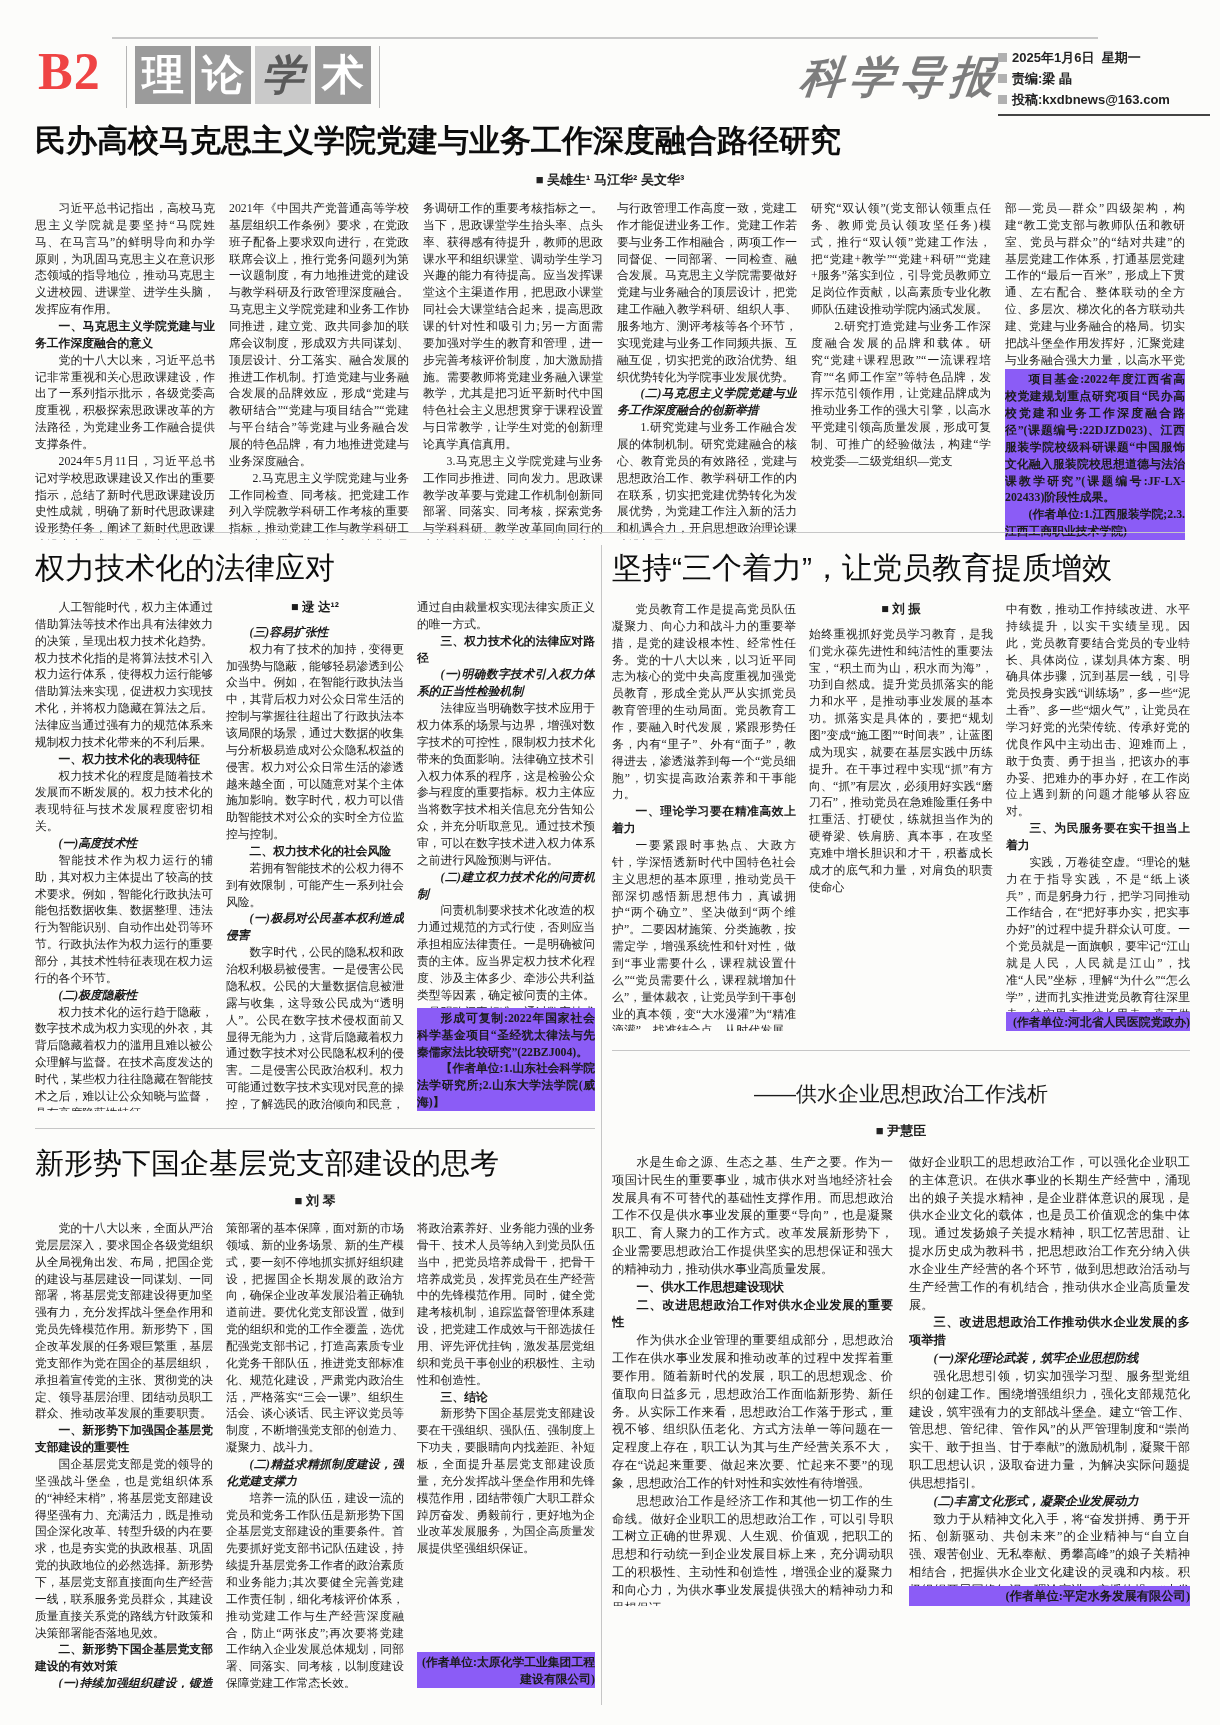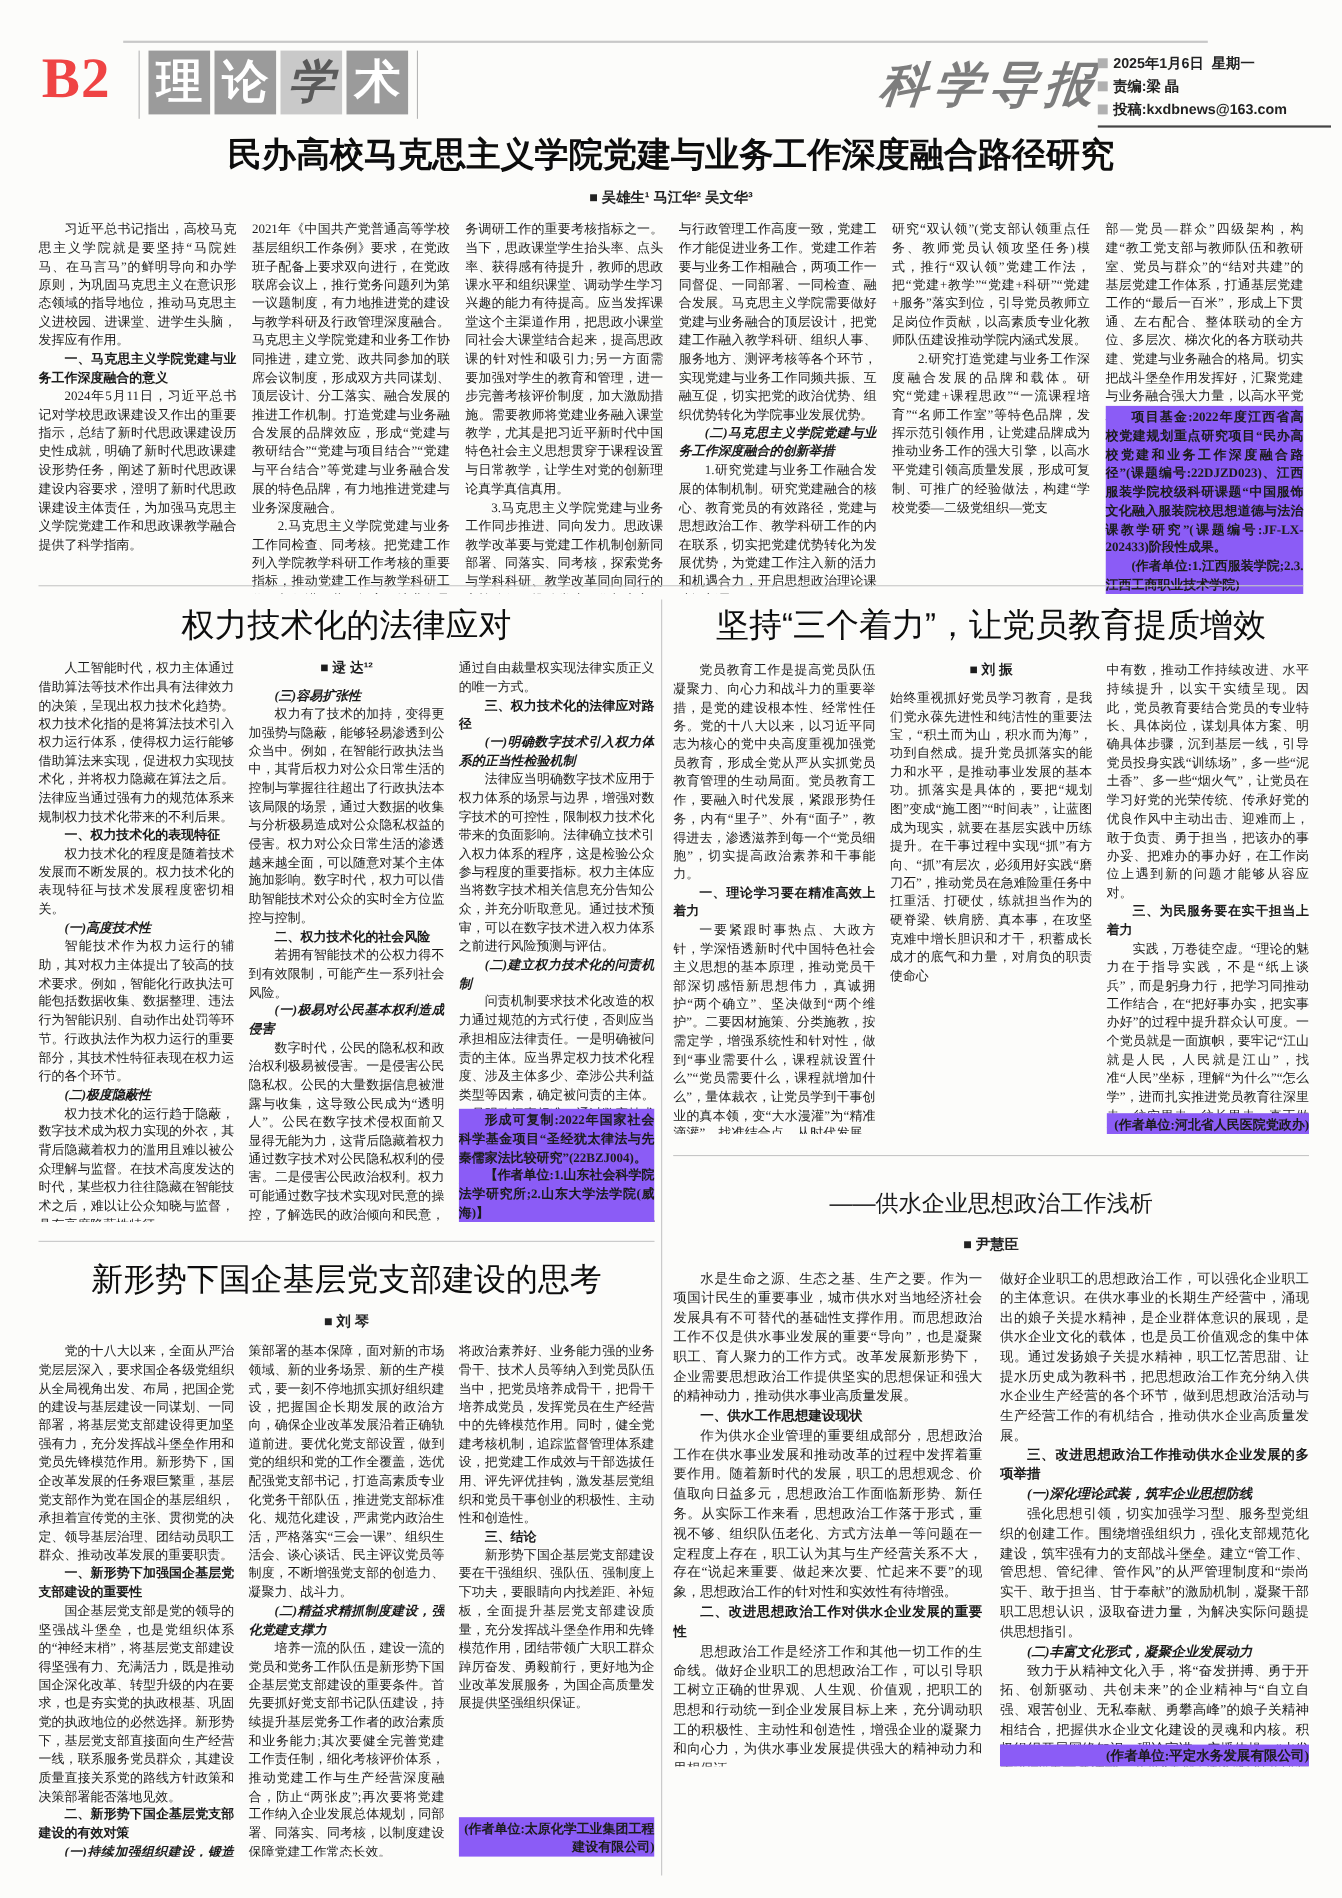--- a/index.html
+++ b/index.html
@@ -21,21 +21,21 @@
     font-size:44px;color:#7d7d7d;font-weight:bold;font-style:italic;letter-spacing:6px;
     transform:skewX(-6deg);font-family:"Liberation Serif",serif;}
   .hinfo{position:absolute;top:47px;left:998px;width:212px;font-size:13px;line-height:21px;color:#222;
     font-family:"Liberation Sans",sans-serif;font-weight:bold;}
   .hinfo .row{white-space:nowrap;}
   .hinfo .sq{display:inline-block;width:9px;height:9px;background:#b0b0b0;margin-right:5px;}
   .hinfo-rule{position:absolute;top:114px;left:998px;width:212px;height:2px;background:#444;}
 
   
   .art{position:absolute;}
-  .a-title{width:100%;text-align:center;color:#0d0d0d;
+  .a-title{width:100%;text-align:left;color:#0d0d0d;
     font-family:"Liberation Sans","DejaVu Sans",sans-serif;}
   .a-title.serifb{font-family:"Liberation Serif",serif;font-weight:bold;}
   .a-byline{width:100%;text-align:center;font-size:13px;font-weight:bold;color:#222;
     font-family:"Liberation Sans",sans-serif;}
   .a-sub{width:100%;text-align:center;color:#1a1a1a;font-family:"Liberation Sans",sans-serif;}
   .cols{display:flex;}
   .col{position:relative;flex:1;overflow:hidden;}
   .colflow{position:absolute;top:0;left:0;right:0;bottom:0;overflow:hidden;}
   .colfoot{position:absolute;left:0;right:0;bottom:0;background:#8b5cf6;padding-top:2px;}
   .blk{margin:0;font-size:11.8px;line-height:1.43;text-align:justify;text-justify:inter-ideograph;}
@@ -75,20 +75,21 @@
 <div class="hinfo-rule"></div>
 
 <div class="art" style="left:35px;top:120px;width:1150px;">
   <div class="a-title serifb" style="font-size:31px;">民办高校马克思主义学院党建与业务工作深度融合路径研究</div>
   <div class="a-byline" style="margin-top:9px;">■ 吴雄生¹ 马江华² 吴文华³</div>
   <div class="cols" style="margin-top:11px;height:340px;gap:14px;">
     <div class="col">
         <div class="colflow">
           <p class="blk blk-p">习近平总书记指出，高校马克思主义学院就是要坚持“马院姓马、在马言马”的鲜明导向和办学原则，为巩固马克思主义在意识形态领域的指导地位，推动马克思主义进校园、进课堂、进学生头脑，发挥应有作用。</p>
           <p class="blk blk-h">一、马克思主义学院党建与业务工作深度融合的意义</p>
+          <p class="blk blk-p">党的十八大以来，习近平总书记非常重视和关心思政课建设，作出了一系列指示批示，各级党委高度重视，积极探索思政课改革的方法路径，为党建业务工作融合提供支撑条件。</p>
           <p class="blk blk-p">2024年5月11日，习近平总书记对学校思政课建设又作出的重要指示，总结了新时代思政课建设历史性成就，明确了新时代思政课建设形势任务，阐述了新时代思政课建设内容要求，澄明了新时代思政课建设主体责任，为加强马克思主义学院党建工作和思政课教学融合提供了科学指南。</p>
         </div>
       </div>
     <div class="col">
         <div class="colflow">
           <p class="blk blk-pc">2021年《中国共产党普通高等学校基层组织工作条例》要求，在党政班子配备上要求双向进行，在党政联席会议上，推行党务问题列为第一议题制度，有力地推进党的建设与教学科研及行政管理深度融合。马克思主义学院党建和业务工作协同推进，建立党、政共同参加的联席会议制度，形成双方共同谋划、顶层设计、分工落实、融合发展的推进工作机制。打造党建与业务融合发展的品牌效应，形成“党建与教研结合”“党建与项目结合”“党建与平台结合”等党建与业务融合发展的特色品牌，有力地推进党建与业务深度融合。</p>
           <p class="blk blk-p">2.马克思主义学院党建与业务工作同检查、同考核。把党建工作列入学院教学科研工作考核的重要指标，推动党建工作与教学科研工作互相促进、共同提高，让业务骨干承担党务工作，让党务干部参与教学科研和学科建设。</p>
         </div>
       </div>
     <div class="col">
@@ -236,22 +237,22 @@
 <div class="hrule" style="left:612px;top:1050px;width:578px;"></div>
 
 <div class="art" style="left:612px;top:1066px;width:578px;">
   <div class="a-sub" style="font-size:21px;margin-top:14px;">——供水企业思想政治工作浅析</div>
   <div class="a-byline" style="margin-top:14px;">■ 尹慧臣</div>
   <div class="cols wide" style="margin-top:14px;height:452px;gap:16px;">
     <div class="col">
         <div class="colflow">
           <p class="blk blk-p">水是生命之源、生态之基、生产之要。作为一项国计民生的重要事业，城市供水对当地经济社会发展具有不可替代的基础性支撑作用。而思想政治工作不仅是供水事业发展的重要“导向”，也是凝聚职工、育人聚力的工作方式。改革发展新形势下，企业需要思想政治工作提供坚实的思想保证和强大的精神动力，推动供水事业高质量发展。</p>
           <p class="blk blk-h">一、供水工作思想建设现状</p>
+          <p class="blk blk-h">二、改进思想政治工作对供水企业发展的重要性</p>
           <p class="blk blk-p">作为供水企业管理的重要组成部分，思想政治工作在供水事业发展和推动改革的过程中发挥着重要作用。随着新时代的发展，职工的思想观念、价值取向日益多元，思想政治工作面临新形势、新任务。从实际工作来看，思想政治工作落于形式，重视不够、组织队伍老化、方式方法单一等问题在一定程度上存在，职工认为其与生产经营关系不大，存在“说起来重要、做起来次要、忙起来不要”的现象，思想政治工作的针对性和实效性有待增强。</p>
-          <p class="blk blk-h">二、改进思想政治工作对供水企业发展的重要性</p>
           <p class="blk blk-p">思想政治工作是经济工作和其他一切工作的生命线。做好企业职工的思想政治工作，可以引导职工树立正确的世界观、人生观、价值观，把职工的思想和行动统一到企业发展目标上来，充分调动职工的积极性、主动性和创造性，增强企业的凝聚力和向心力，为供水事业发展提供强大的精神动力和思想保证。</p>
         </div>
       </div>
     <div class="col">
         <div class="colflow">
           <p class="blk blk-pc">做好企业职工的思想政治工作，可以强化企业职工的主体意识。在供水事业的长期生产经营中，涌现出的娘子关提水精神，是企业群体意识的展现，是供水企业文化的载体，也是员工价值观念的集中体现。通过发扬娘子关提水精神，职工忆苦思甜、让提水历史成为教科书，把思想政治工作充分纳入供水企业生产经营的各个环节，做到思想政治活动与生产经营工作的有机结合，推动供水企业高质量发展。</p>
           <p class="blk blk-h">三、改进思想政治工作推动供水企业发展的多项举措</p>
           <p class="blk blk-k">(一)深化理论武装，筑牢企业思想防线</p>
           <p class="blk blk-p">强化思想引领，切实加强学习型、服务型党组织的创建工作。围绕增强组织力，强化支部规范化建设，筑牢强有力的支部战斗堡垒。建立“管工作、管思想、管纪律、管作风”的从严管理制度和“崇尚实干、敢于担当、甘于奉献”的激励机制，凝聚干部职工思想认识，汲取奋进力量，为解决实际问题提供思想指引。</p>
           <p class="blk blk-k">(二)丰富文化形式，凝聚企业发展动力</p>

